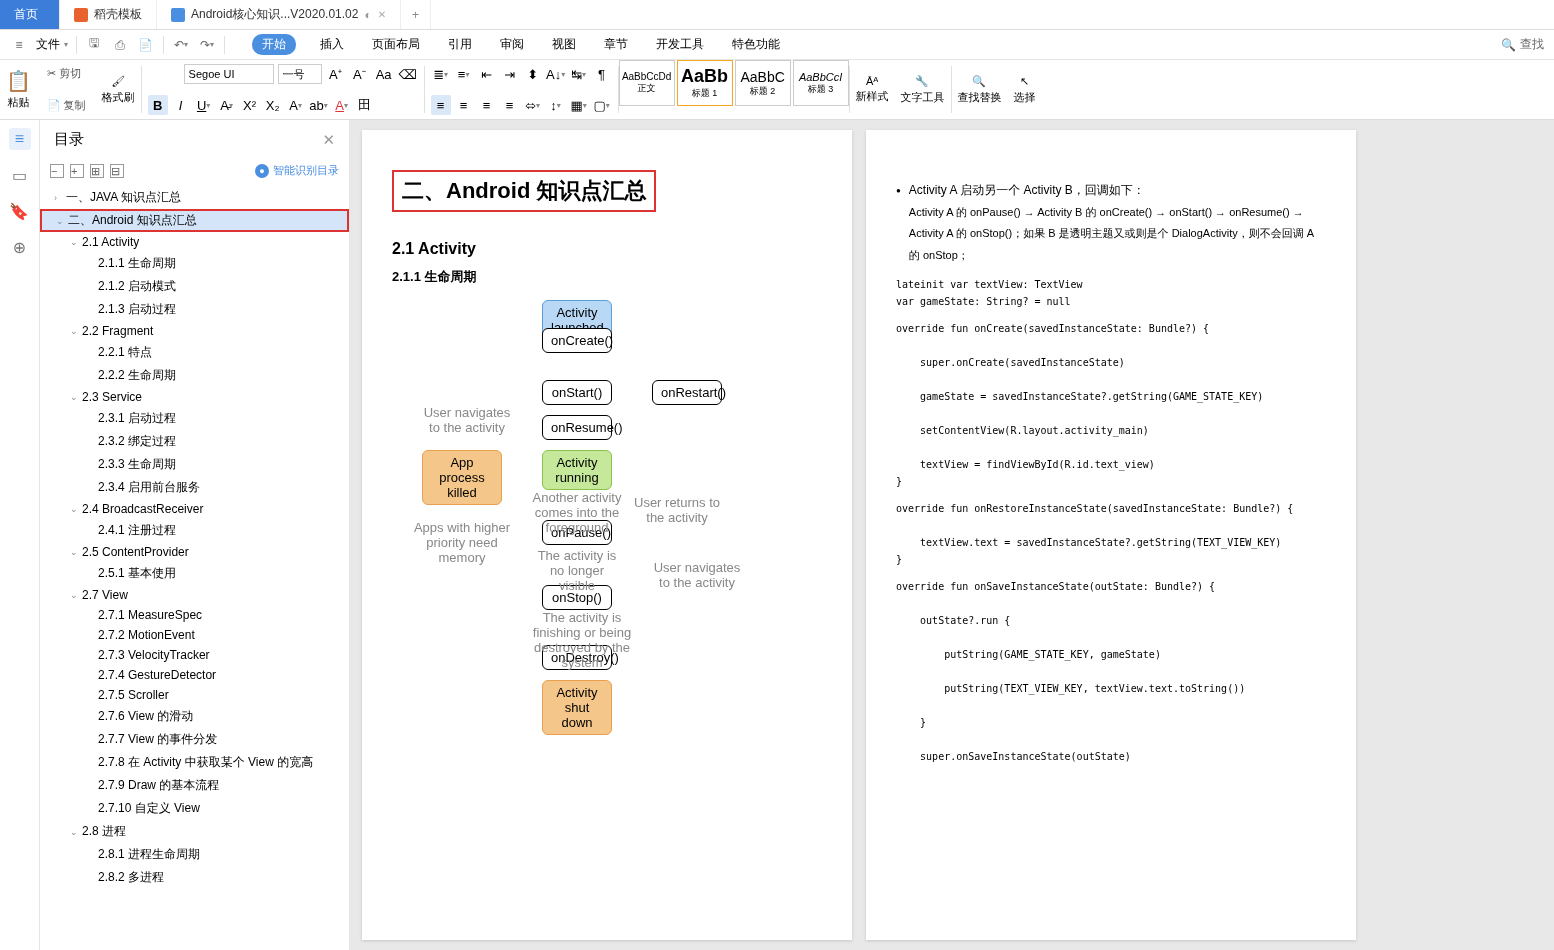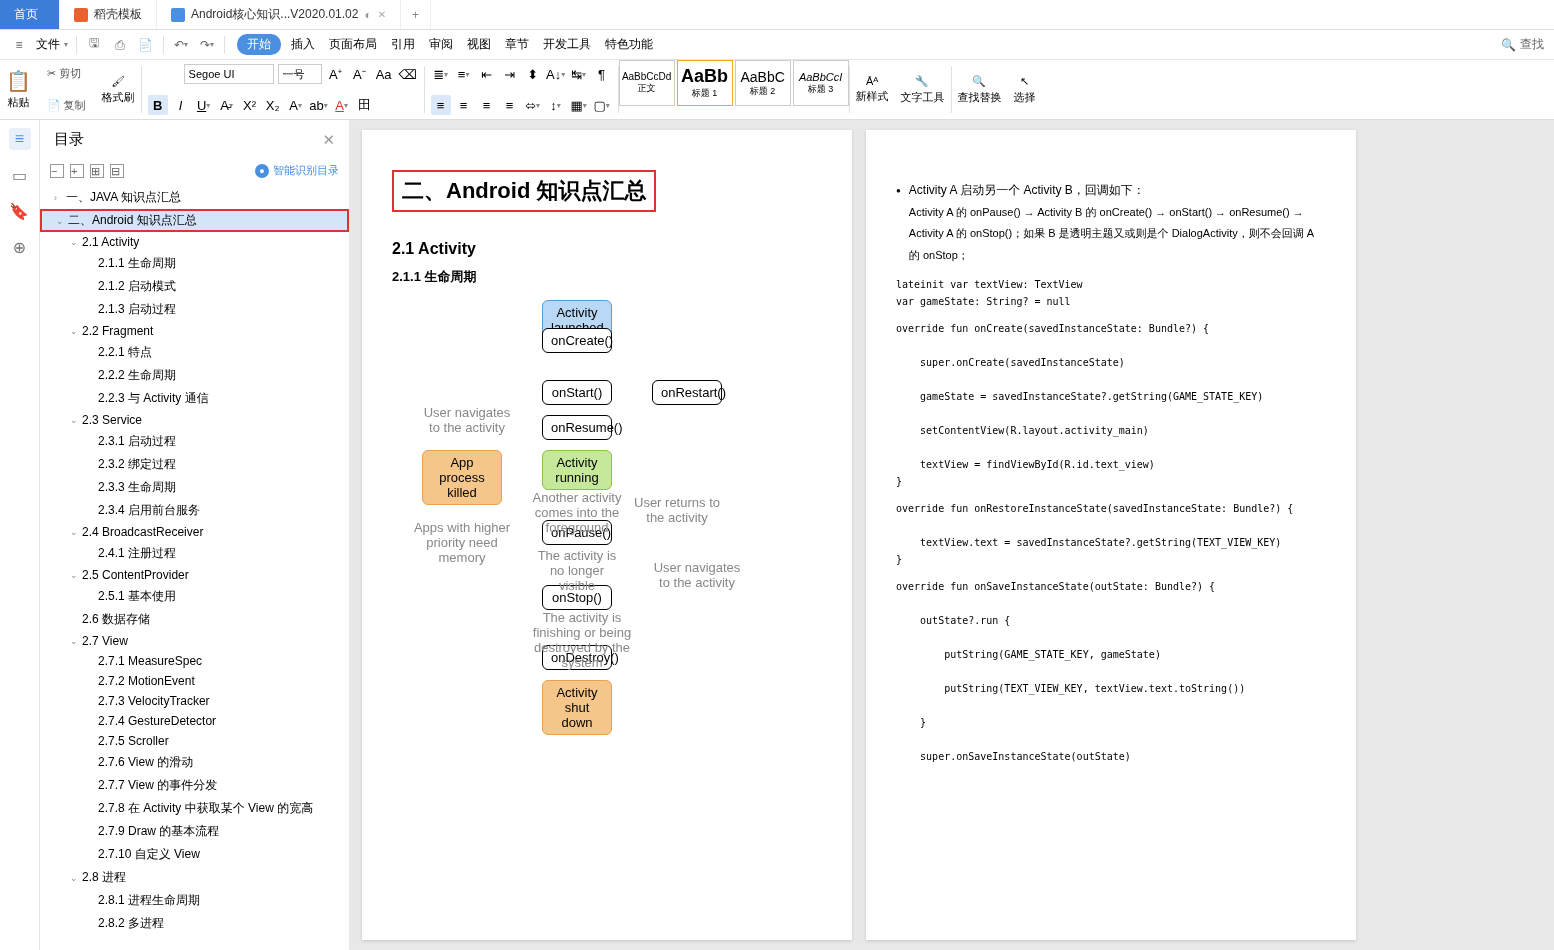--- a/index.html
+++ b/index.html
@@ -11,21 +11,21 @@
 .tab .ico{width:14px;height:14px;display:inline-block}
 .tab.doc .ico.orange{background:#e8612e;border-radius:2px}
 .tab.doc .ico.blue{background:#4a8fe0;border-radius:2px}
 .tab.add{width:30px;justify-content:center;color:#888}
 .close-ico{color:#aaa;font-size:10px}
 .menubar{display:flex;align-items:center;background:#fff;height:30px;padding:0 10px;gap:8px;border-bottom:1px solid #e5e5e5;font-size:12px}
 .menubar .sep{width:1px;height:18px;background:#e0e0e0}
 .menu-ico{width:18px;height:18px;display:flex;align-items:center;justify-content:center;color:#666;cursor:pointer}
 .menu-file{display:flex;align-items:center;gap:4px;cursor:pointer}
 .drop{font-size:8px;color:#888}
-.ribbon-tabs{display:flex;gap:6px;margin-left:4px}
+.ribbon-tabs{display:flex;gap:20px;margin-left:19px}
 .ribbon-tab{cursor:pointer;padding:2px 4px}
 .ribbon-tab.active{background:#4a8fe0;color:#fff;border-radius:10px;padding:2px 10px}
 .search-ico{margin-left:auto;display:flex;align-items:center;gap:4px;color:#666;cursor:pointer}
 .toolbar{display:flex;background:#fff;height:60px;border-bottom:1px solid #ddd;font-size:11px}
 .tb-group{display:flex;flex-direction:column;padding:4px 6px;justify-content:space-between}
 .tb-group.vert{align-items:center;justify-content:center;gap:2px}
 .tb-sep{width:1px;background:#e0e0e0;margin:6px 0}
 .tb-btn{display:flex;align-items:center;gap:3px;padding:2px 4px;cursor:pointer;color:#555}
 .font-sel{display:flex;gap:4px;align-items:center}
 .font-sel select,.font-sel input{font-size:11px;height:20px;border:1px solid #ccc;padding:0 4px}
@@ -275,24 +275,20 @@
           <span>2.2 Fragment</span>
         </div>
         <div class="tree-item l3">
           <span class="chev"></span>
           <span>2.2.1 特点</span>
         </div>
         <div class="tree-item l3">
           <span class="chev"></span>
           <span>2.2.2 生命周期</span>
         </div>
-        <div class="tree-item l3">
-          <span class="chev"></span>
-          <span>2.2.3 与 Activity 通信</span>
-        </div>
         <div class="tree-item l2">
           <span class="chev">⌄</span>
           <span>2.3 Service</span>
         </div>
         <div class="tree-item l3">
           <span class="chev"></span>
           <span>2.3.1 启动过程</span>
         </div>
         <div class="tree-item l3">
           <span class="chev"></span>
@@ -314,24 +310,20 @@
           <span class="chev"></span>
           <span>2.4.1 注册过程</span>
         </div>
         <div class="tree-item l2">
           <span class="chev">⌄</span>
           <span>2.5 ContentProvider</span>
         </div>
         <div class="tree-item l3">
           <span class="chev"></span>
           <span>2.5.1 基本使用</span>
-        </div>
-        <div class="tree-item l2">
-          <span class="chev"></span>
-          <span>2.6 数据存储</span>
         </div>
         <div class="tree-item l2">
           <span class="chev">⌄</span>
           <span>2.7 View</span>
         </div>
         <div class="tree-item l3">
           <span class="chev"></span>
           <span>2.7.1 MeasureSpec</span>
         </div>
         <div class="tree-item l3">

